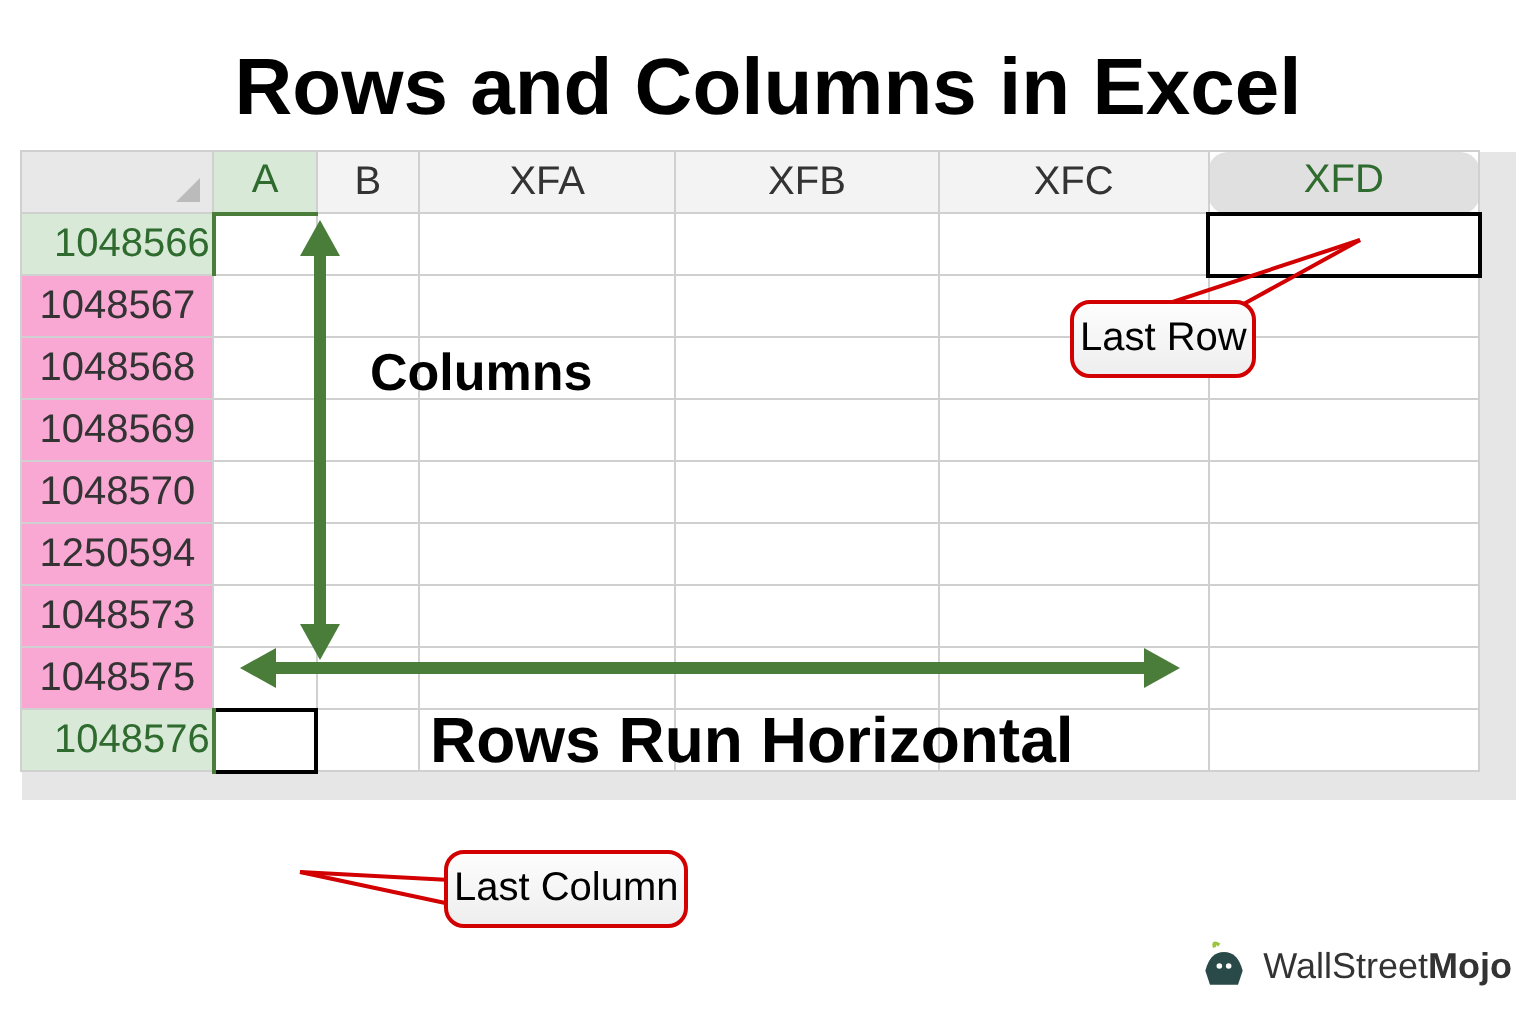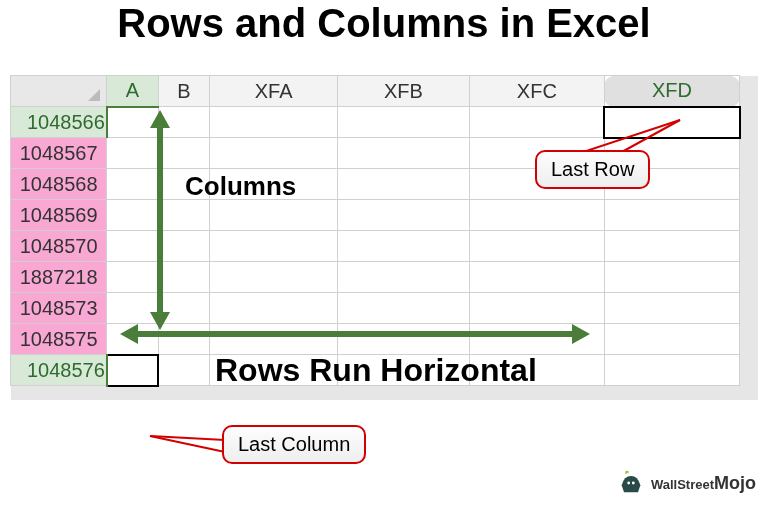--- a/index.html
+++ b/index.html
@@ -9,21 +9,21 @@
     height: 509px;
     font-family: Arial, sans-serif;
     background: #fff;
     position: relative;
     overflow: hidden;
   }
   .title {
     font-size: 40px;
     font-weight: bold;
     text-align: center;
-    padding: 1px 0 8px 0;
+    padding: 22px 0 8px 0;
     color: #000;
   }
   .grid {
     position: absolute;
     top: 75px;
     left: 10px;
     right: 10px;
   }
   table {
     border-collapse: collapse;
@@ -114,40 +114,40 @@
     top: 352px;
     font-size: 32px;
     font-weight: bold;
     color: #000;
   }
   .callout {
     position: absolute;
     background: linear-gradient(#fdfdfd, #eeeeee);
     border: 2px solid #d20000;
     border-radius: 10px;
-    padding: 6px 14px;
+    padding: 6px 3px;
     font-size: 20px;
     color: #000;
   }
   .callout-lastrow { left: 535px; top: 150px; }
   .callout-lastcol { left: 222px; top: 425px; }
   .leader svg { position: absolute; }
   .logo {
     position: absolute;
     right: 12px;
     bottom: 12px;
     display: flex;
     align-items: center;
     gap: 6px;
   }
   .logo-icon {
     width: 28px;
     height: 28px;
   }
-  .logo-text1 { font-size: 13px; color: #333; font-weight: 700; }
+  .logo-text1 { font-size: 18px; color: #333; font-weight: 400; }
   .logo-text2 { font-size: 18px; color: #333; font-weight: bold; }
 </style>
 </head>
 <body>
 
 <div class="title">Rows and Columns in Excel</div>
 
 <div class="grid">
 <table>
   <tbody>
@@ -209,21 +209,21 @@
           <td class="rowhdr">1048570</td>
           <td></td>
           <td></td>
           <td></td>
           <td></td>
           <td></td>
           <td></td>
           <td class="empty-right"></td>
         </tr>
   <tr>
-          <td class="rowhdr">1887218</td>
+          <td class="rowhdr">1250594</td>
           <td></td>
           <td></td>
           <td></td>
           <td></td>
           <td></td>
           <td></td>
           <td class="empty-right"></td>
         </tr>
   <tr>
           <td class="rowhdr">1048573</td>

